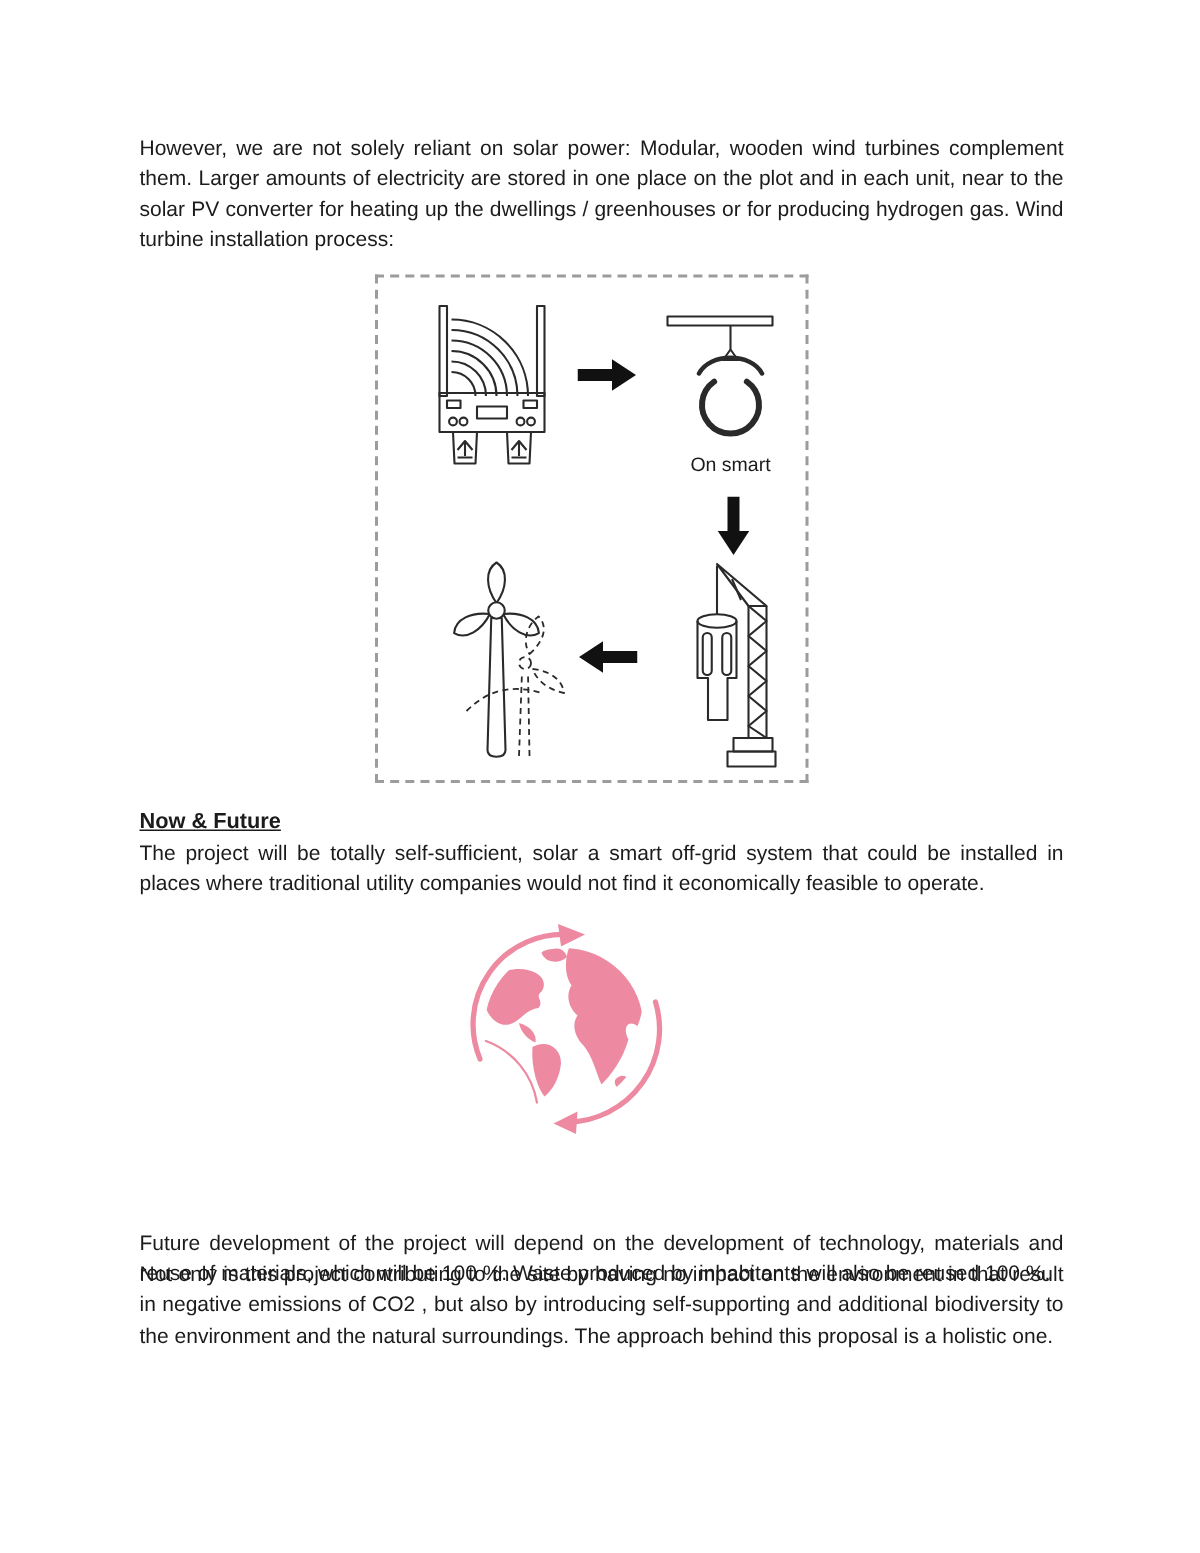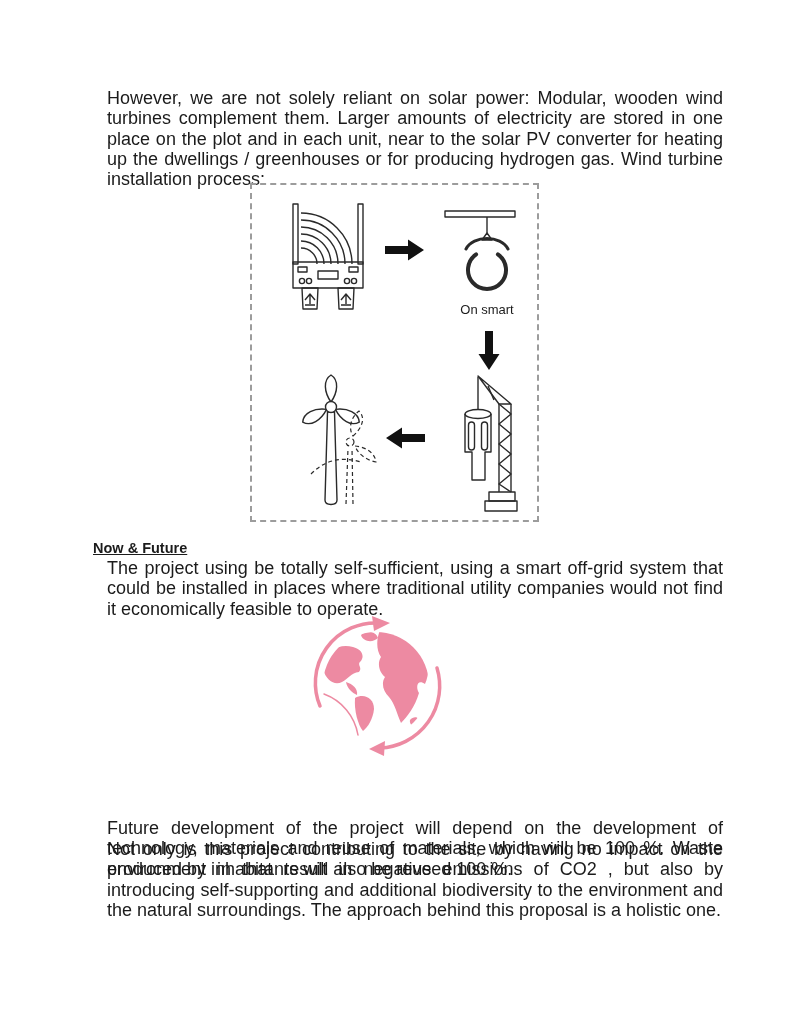--- a/index.html
+++ b/index.html
@@ -8,24 +8,23 @@
     background: var(--page-bg, #ffffff);
     font-family: "Liberation Sans", sans-serif;
     color: var(--text, #1b1b1b);
     position: relative;
     overflow: hidden;
   }
   .para {
     position: absolute;
     left: 93px;
     width: 616px;
-    font-size: 18px;
+    font-size: 14px;
     line-height: 20.3px;
     text-align: justify;
-    margin-left: 14px;
   }
   .heading {
     position: absolute;
     left: 93px;
     top: 540px;
     font-size: 14.5px;
     font-weight: bold;
     text-decoration: underline;
     text-align: center;
   }
@@ -145,21 +144,21 @@
       <path d="M44.5,38 L51.5,38 L54,126 Q54,130.5 48,130.5 Q42,130.5 42,126 Z"></path>
       <path id="blade" d="M48,28 C55,18 56,6 48,1 C40,6 41,18 48,28 Z"></path>
       <use href="#blade" transform="rotate(118 48 33)"></use>
       <use href="#blade" transform="rotate(242 48 33)"></use>
       <circle class="whitefill" cx="48" cy="33" r="5.5"></circle>
     </g>
   </svg>
 </div>
 
 <h2 class="heading">Now &amp; Future</h2>
-<p class="para" style="top:558px">The project using be totally self-sufficient, using a smart off-grid system that could be installed in places where traditional utility companies would not find it economically feasible to operate.</p>
+<p class="para" style="top:558px">The project will be totally self-sufficient, solar a smart off-grid system that could be installed in places where traditional utility companies would not find it economically feasible to operate.</p>
 
 <svg class="earth" width="140" height="140" viewBox="0 0 140 140">
   <defs>
     <clipPath id="globeclip">
         <circle cx="70" cy="69" r="53"></circle>
       </clipPath>
   </defs>
   <g clip-path="url(#globeclip)">
     <path class="pinkf" d="M16,50 C18,36 32,27 47,31 C55,33 59,39 55,45 C50,49 57,51 53,56 C45,57 42,63 36,66 C28,70 19,64 16,50 Z"></path>
     <path class="pinkf" d="M40,66 C47,68 52,73 51,79 C46,77 41,72 40,66 Z"></path>

